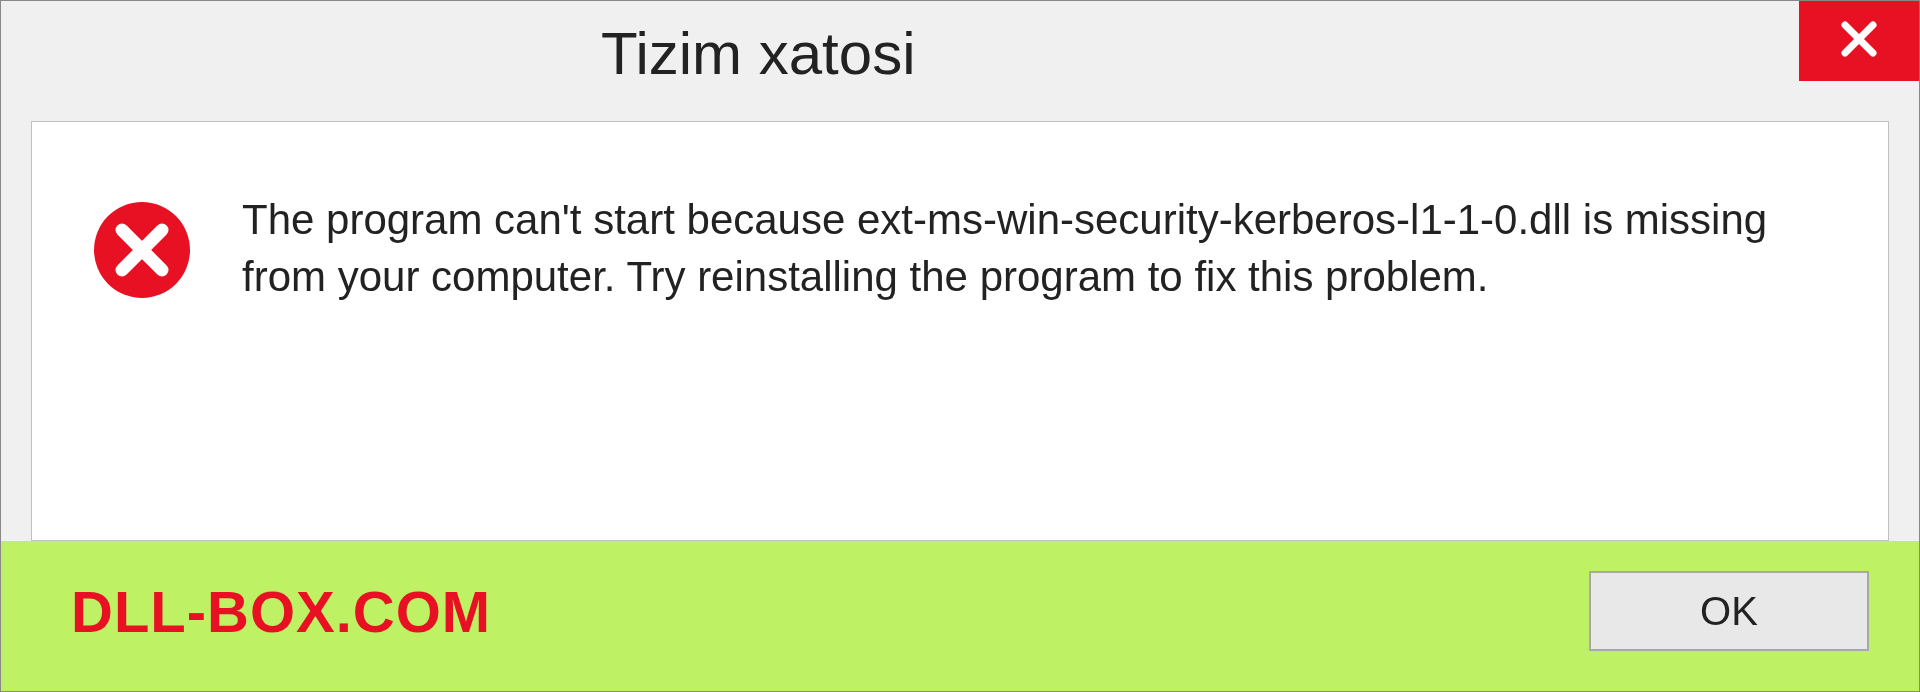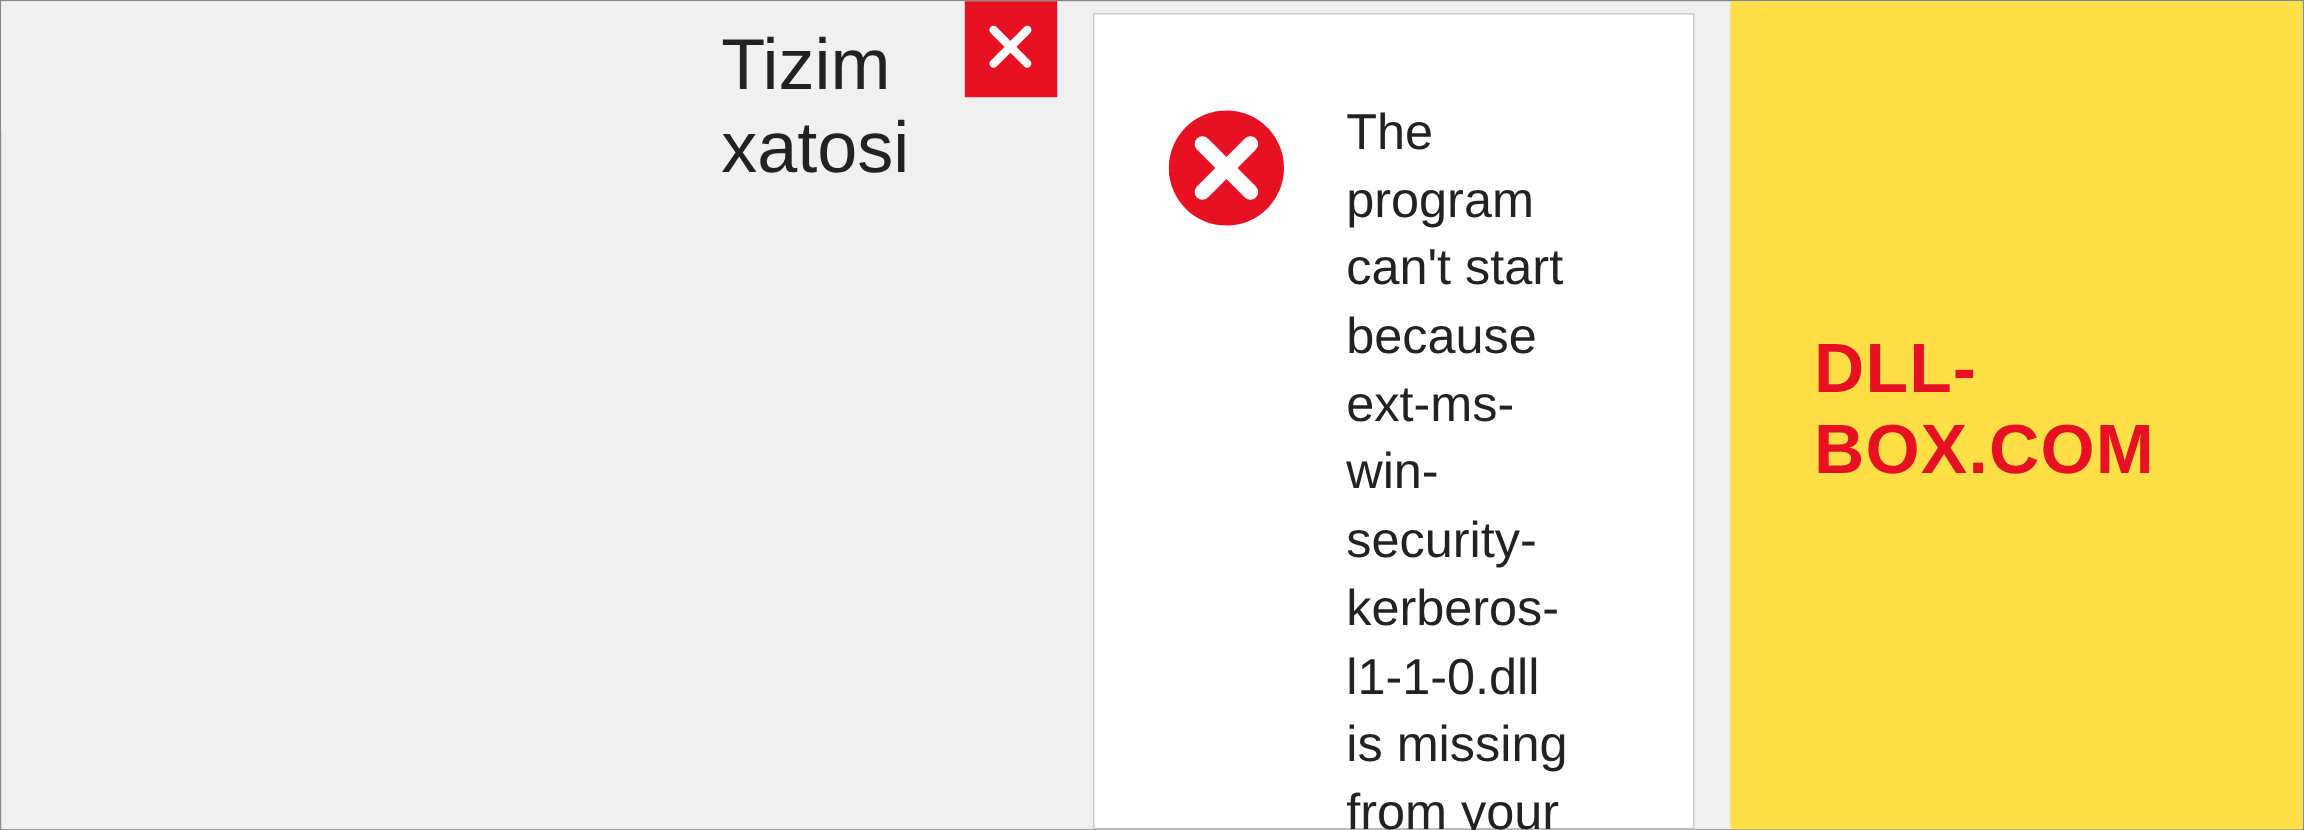--- a/index.html
+++ b/index.html
@@ -13,21 +13,21 @@
       width: 1920px;
       height: 692px;
       overflow: hidden;
     }
     .dialog {
       width: 100%;
       height: 100%;
       background: #f0f0f0;
       border: 1px solid #888;
       display: flex;
-      flex-direction: row;
+      flex-direction: column;
     }
     .titlebar {
       display: flex;
       align-items: flex-start;
       justify-content: space-between;
       padding: 0;
       height: 110px;
       background: #f0f0f0;
     }
     .title-text {
@@ -70,21 +70,21 @@
       line-height: 1.35;
       color: #222;
       font-weight: 400;
       max-width: 1550px;
     }
     .footer {
       display: flex;
       align-items: center;
       justify-content: space-between;
       padding: 30px 50px 40px 70px;
-      background: #fde047;
+      background: #bef264;
     }
     .watermark {
       font-size: 58px;
       font-weight: 800;
       color: #e81123;
       letter-spacing: 1px;
       font-family: Arial, sans-serif;
     }
     .ok-btn {
       width: 280px;
@@ -122,14 +122,17 @@
         <circle cx="50" cy="50" r="48" fill="#e81123"></circle>
         <line x1="30" y1="30" x2="70" y2="70" stroke="#fff" stroke-width="13" stroke-linecap="round"></line>
         <line x1="70" y1="30" x2="30" y2="70" stroke="#fff" stroke-width="13" stroke-linecap="round"></line>
       </svg>
     </div>
     <div class="message-text">The program can't start because ext-ms-win-security-kerberos-l1-1-0.dll is missing from your computer. Try reinstalling the program to fix this problem.</div>
   </div>
 
   <div class="footer">
     <div class="watermark">DLL-BOX.COM</div>
+    <div class="ok-btn">
+      <span>OK</span>
+    </div>
   </div>
 </div>
 
 </body></html>

